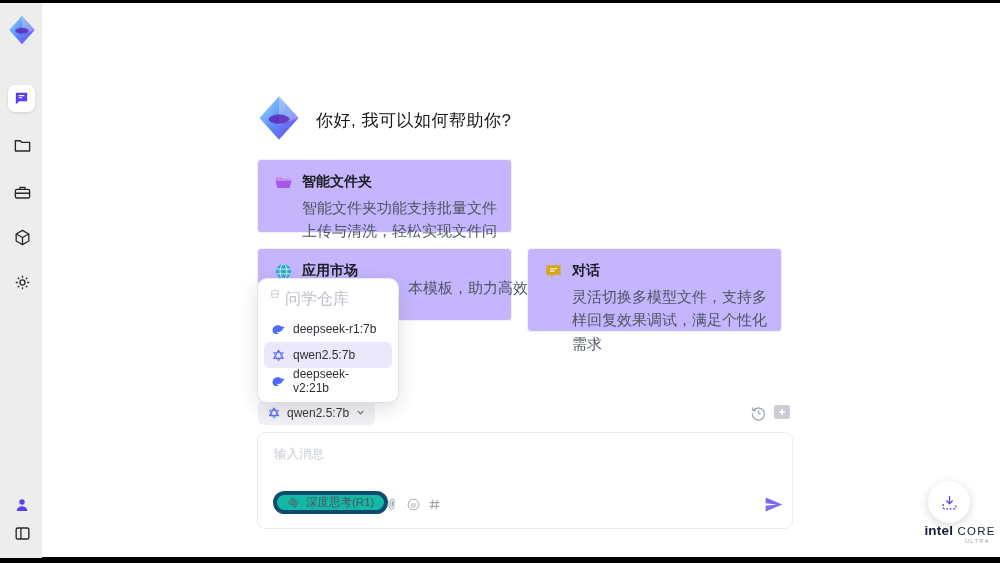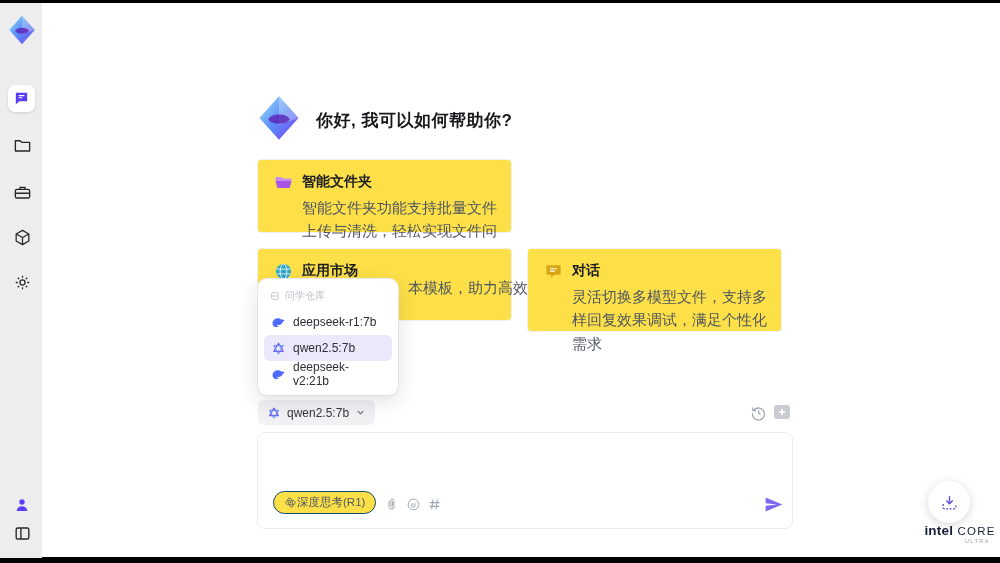--- a/index.html
+++ b/index.html
@@ -6,43 +6,43 @@
   .stage{position:relative;width:1000px;height:563px;background:#ffffff;overflow:hidden;
          font-family:"Liberation Sans","DejaVu Sans",sans-serif;}
   .abs{position:absolute;}
   .bar{left:0;width:1000px;background:#000;}
   
   .sidebar{left:0;top:3px;width:42px;height:555px;background:#ededee;}
   .side-ic{position:absolute;left:12px;width:20px;height:20px;display:flex;align-items:center;justify-content:center;cursor:pointer;}
   .side-active{position:absolute;left:8px;width:27px;height:27px;background:#ffffff;border-radius:7px;
                box-shadow:0 1px 3px rgba(0,0,0,.12);display:flex;align-items:center;justify-content:center;cursor:pointer;}
   
-  .greet-title{font-size:17px;font-weight:bold;color:#17181c;letter-spacing:.5px;}
-  
-  .card{position:absolute;width:255px;height:74px;background:#fde047;border:1px solid #f0f1f4;border-radius:4px;box-sizing:border-box;cursor:pointer;}
+  .greet-title{font-size:17px;font-weight:normal;color:#17181c;letter-spacing:.5px;}
+  
+  .card{position:absolute;width:255px;height:74px;background:#c4b5fd;border:1px solid #f0f1f4;border-radius:4px;box-sizing:border-box;cursor:pointer;}
   .card-ic{position:absolute;left:16px;top:13px;width:19px;height:19px;}
   .card-title{position:absolute;left:44px;top:13px;font-size:14px;font-weight:bold;color:#1b1d22;}
   .card-desc{position:absolute;left:44px;top:36px;width:198px;font-size:15px;line-height:1.55;color:#4e5562;}
   
   .dropdown{left:258px;top:279px;width:140px;background:#fff;border-radius:9px;
             box-shadow:0 6px 20px rgba(30,30,60,.14),0 0 0 1px #f2f2f5;padding:6px 6px 8px 6px;box-sizing:border-box;z-index:30;}
-  .dd-header{display:flex;align-items:center;gap:5px;padding:4px 6px 6px 6px;font-size:10px;color:#bcc0c9;}
+  .dd-header{display:flex;align-items:flex-start;gap:5px;padding:4px 6px 6px 6px;font-size:16px;color:#bcc0c9;}
   .dd-item{display:flex;align-items:center;gap:7px;height:26px;padding:0 7px;border-radius:6px;
            font-size:12px;color:#2c2f35;cursor:pointer;margin-top:0;}
   .dd-item.sel{background:#ece8fb;}
   
   .selector{left:258px;top:400px;height:25px;background:#f1f1f4;border-radius:6px;display:flex;align-items:center;
             gap:6px;padding:0 9px;font-size:12px;color:#33363c;cursor:pointer;}
   
   .inputbox{left:257px;top:432px;width:536px;height:97px;border:1px solid #ebecef;border-radius:8px;background:#fff;box-sizing:border-box;}
   .inputbox textarea{position:absolute;left:0;top:0;width:100%;height:52px;border:0;outline:0;resize:none;background:transparent;
             padding:13px 16px;box-sizing:border-box;font:12.5px "Liberation Sans","DejaVu Sans",sans-serif;color:#333;}
   .inputbox textarea::placeholder{color:#c8ccd4;}
-  .pill{position:absolute;left:15px;top:58px;height:23px;display:inline-flex;align-items:center;gap:0;
-        border:1px solid #0c4a6e;border-radius:13px;padding:0 10px;font-size:11.5px;color:#4b5563;background:#fde047;cursor:pointer;box-sizing:border-box;}
+  .pill{position:absolute;left:15px;top:58px;height:23px;display:inline-flex;align-items:center;gap:6px;
+        border:4px solid #0c4a6e;border-radius:13px;padding:0 10px;font-size:11.5px;color:#4b5563;background:#14b8a6;cursor:pointer;box-sizing:border-box;}
   .tool-ic{position:absolute;top:64px;width:16px;height:16px;cursor:pointer;}
   
   .fab{left:928px;top:481px;width:42px;height:42px;border-radius:50%;background:#fff;
        box-shadow:0 2px 10px rgba(0,0,0,.16);display:flex;align-items:center;justify-content:center;cursor:pointer;z-index:20;}
   .brand{left:922px;top:522px;width:76px;text-align:center;color:#141f38;line-height:1;}
   .brand .i{font-size:13.5px;font-weight:bold;letter-spacing:.2px;}
   .brand .c{font-size:11.5px;font-weight:400;letter-spacing:1.2px;text-align:right;}
   .brand .u{display:block;font-size:5.5px;color:#98a0ad;letter-spacing:1.5px;margin-top:1px;text-align:right;padding-right:8px;}
   svg{display:block;}
 </style>
@@ -254,20 +254,21 @@
   <div class="abs" style="left:774px;top:405px;width:16px;height:14px;cursor:pointer;">
     <span>
       <svg viewBox="0 0 16 14" width="16" height="14">
         <rect x="0" y="0" width="16" height="14" rx="3" fill="#caccd2"></rect>
         <path d="M8 4v6M5 7h6" stroke="#fff" stroke-width="1.6"></path>
       </svg>
     </span>
   </div>
 
   <div class="abs inputbox">
+    <textarea placeholder="输入消息" style=""></textarea>
 
     <div class="pill">
       <span>
         <svg viewBox="0 0 24 24" width="13" height="13" fill="none" stroke="#555b64" stroke-width="1.4">
           <ellipse cx="12" cy="12" rx="9" ry="4"></ellipse>
           <ellipse cx="12" cy="12" rx="9" ry="4" transform="rotate(70 12 12)"></ellipse>
           <circle cx="12" cy="12" r="1.2" fill="#555b64"></circle>
         </svg>
       </span>
       <span>深度思考(R1)</span>

